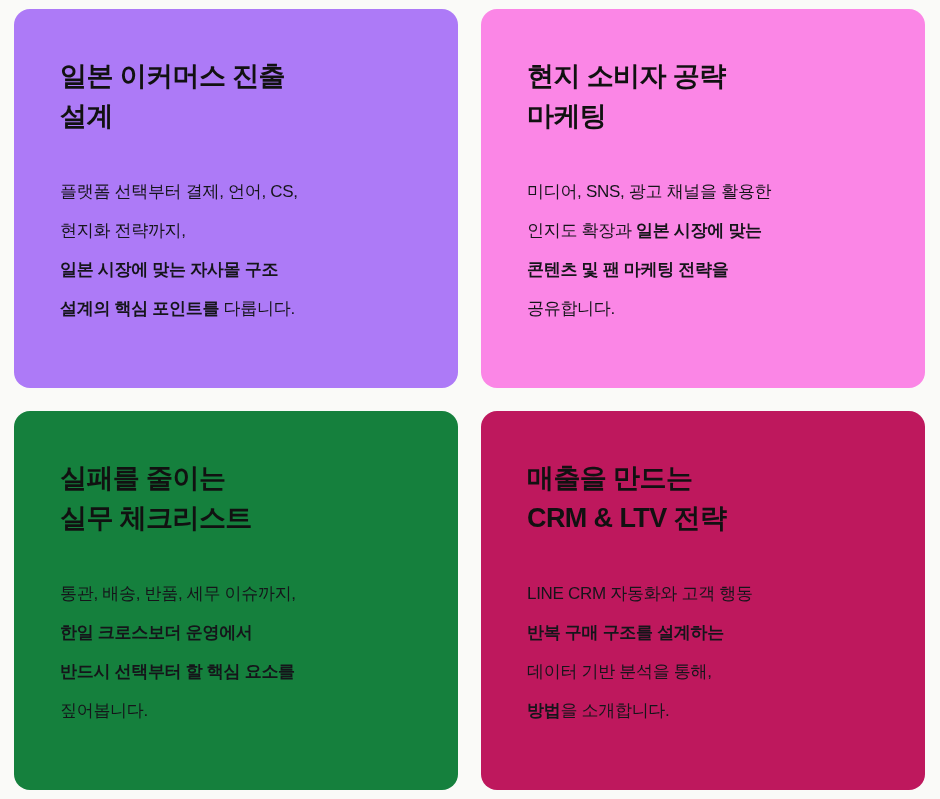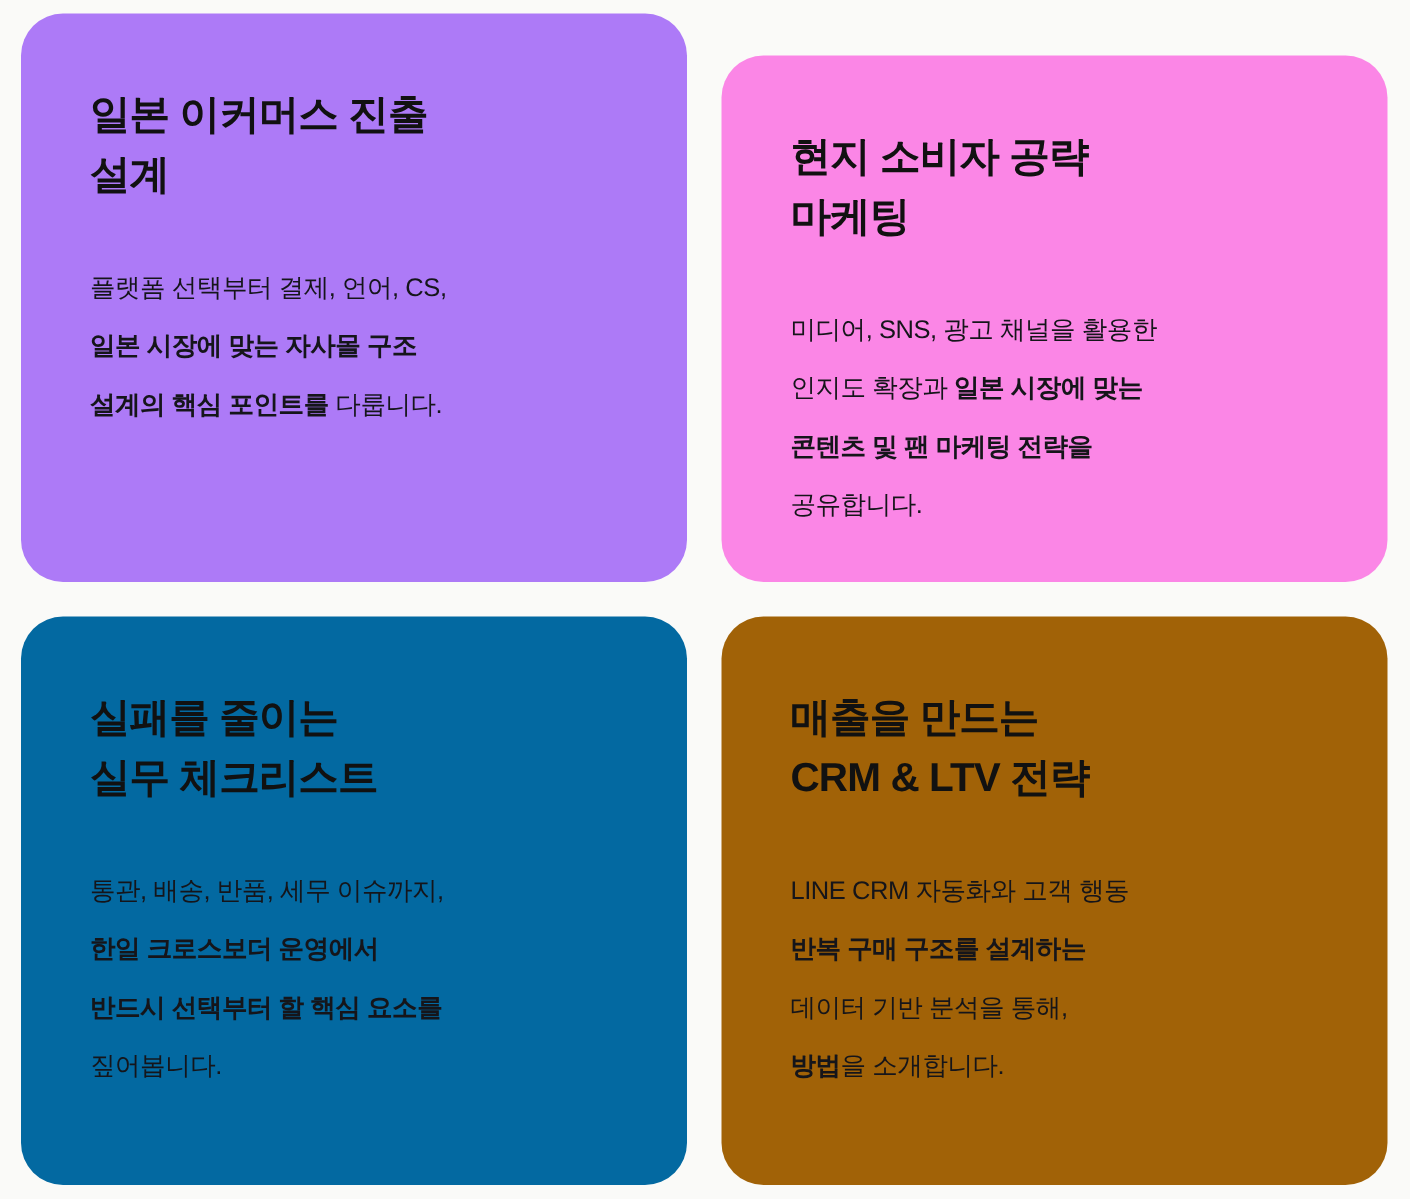--- a/index.html
+++ b/index.html
@@ -22,21 +22,21 @@
     grid-template-columns: 444px 444px;
     grid-template-rows: 379px 379px;
     column-gap: 23px;
     row-gap: 23px;
     padding: 9px 14px 9px 14px;
     align-content: start;
     justify-content: start;
   }
 
   .card {
-    border-radius: 28px;
+    border-radius: 16px;
     padding: 47px 30px 30px 46px;
     overflow: hidden;
     position: relative;
   }
 
   .card-title {
     font-size: 27px;
     font-weight: bold;
     line-height: 40px;
     letter-spacing: -0.6px;
@@ -64,45 +64,46 @@
 </style>
 </head>
 <body>
 
 <div class="card-grid">
     <div class="card" style="background: rgb(173, 122, 247);">
       <div class="card-title">일본 이커머스 진출
 설계</div>
       <div class="card-body">
         <span class="line"><span>플랫폼 선택부터 결제, 언어, CS,</span></span>
+        <span class="line"><span>현지화 전략까지,</span></span>
         <span class="line"><b>일본 시장에 맞는 자사몰 구조</b></span>
         <span class="line"><b>설계의 핵심 포인트를</b><span> 다룹니다.</span></span>
       </div>
     </div>
-    <div class="card" style="background: rgb(251, 134, 230); margin-top: 28px;">
+    <div class="card" style="background: rgb(251, 134, 230);">
       <div class="card-title">현지 소비자 공략
 마케팅</div>
       <div class="card-body">
         <span class="line"><span>미디어, SNS, 광고 채널을 활용한</span></span>
         <span class="line"><span>인지도 확장과 </span><b>일본 시장에 맞는</b></span>
         <span class="line"><b>콘텐츠 및 팬 마케팅 전략을</b></span>
         <span class="line"><span>공유합니다.</span></span>
       </div>
     </div>
-    <div class="card" style="background: #0369a1;">
+    <div class="card" style="background: #15803d;">
       <div class="card-title">실패를 줄이는
 실무 체크리스트</div>
       <div class="card-body">
         <span class="line"><span>통관, 배송, 반품, 세무 이슈까지,</span></span>
         <span class="line"><b>한일 크로스보더 운영에서</b></span>
         <span class="line"><b>반드시 선택부터 할 핵심 요소를</b></span>
         <span class="line"><span>짚어봅니다.</span></span>
       </div>
     </div>
-    <div class="card" style="background: #a16207;">
+    <div class="card" style="background: #be185d;">
       <div class="card-title">매출을 만드는
 CRM &amp; LTV 전략</div>
       <div class="card-body">
         <span class="line"><span>LINE CRM 자동화와 고객 행동</span></span>
         <span class="line"><b>반복 구매 구조를 설계하는</b></span>
         <span class="line"><span>데이터 기반 분석을 통해,</span></span>
         <span class="line"><b>방법</b><span>을 소개합니다.</span></span>
       </div>
     </div>
   </div>

